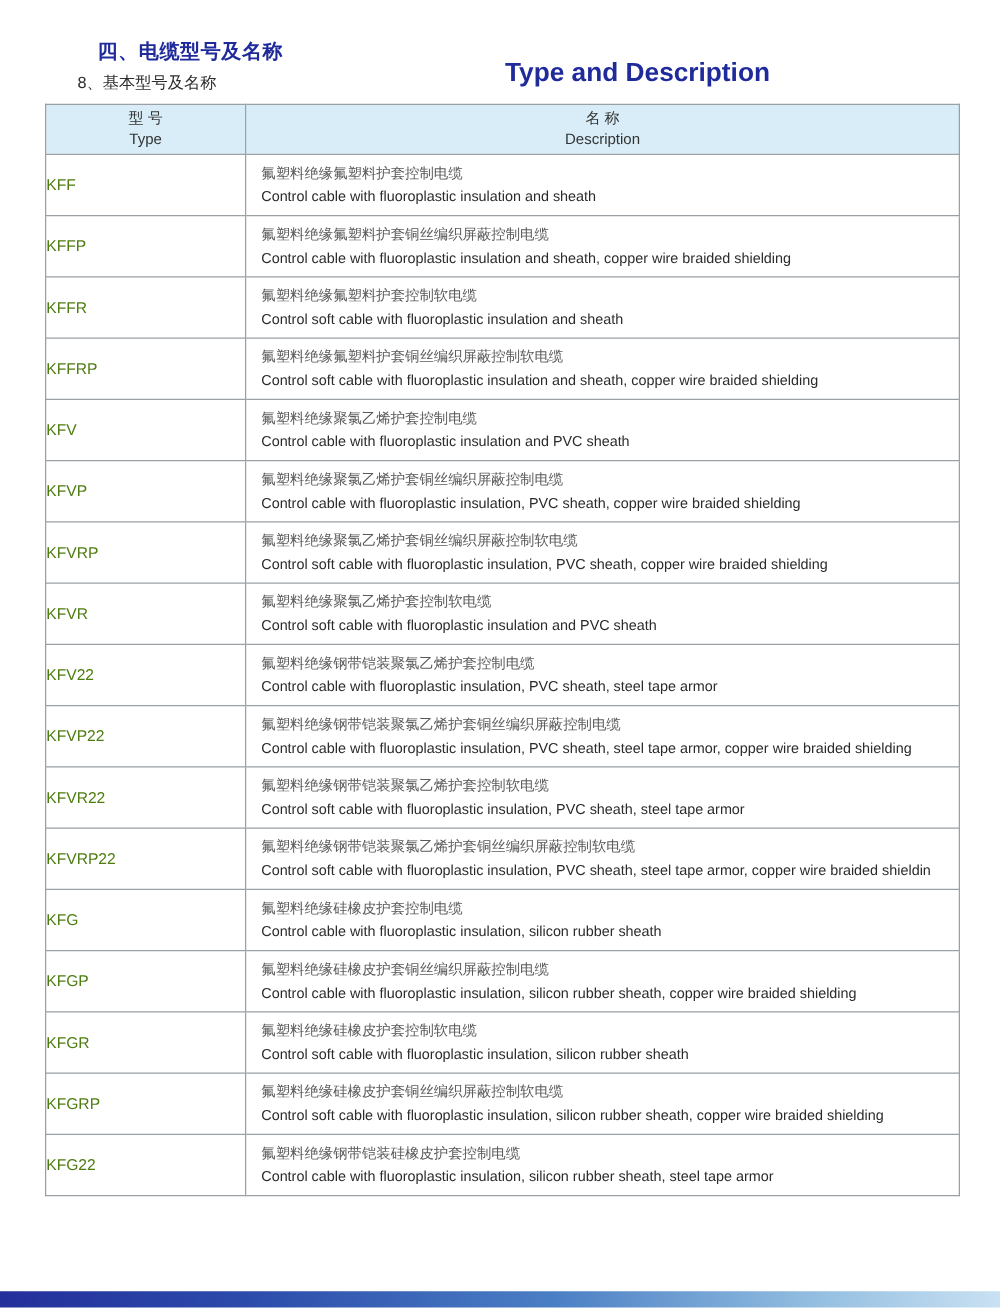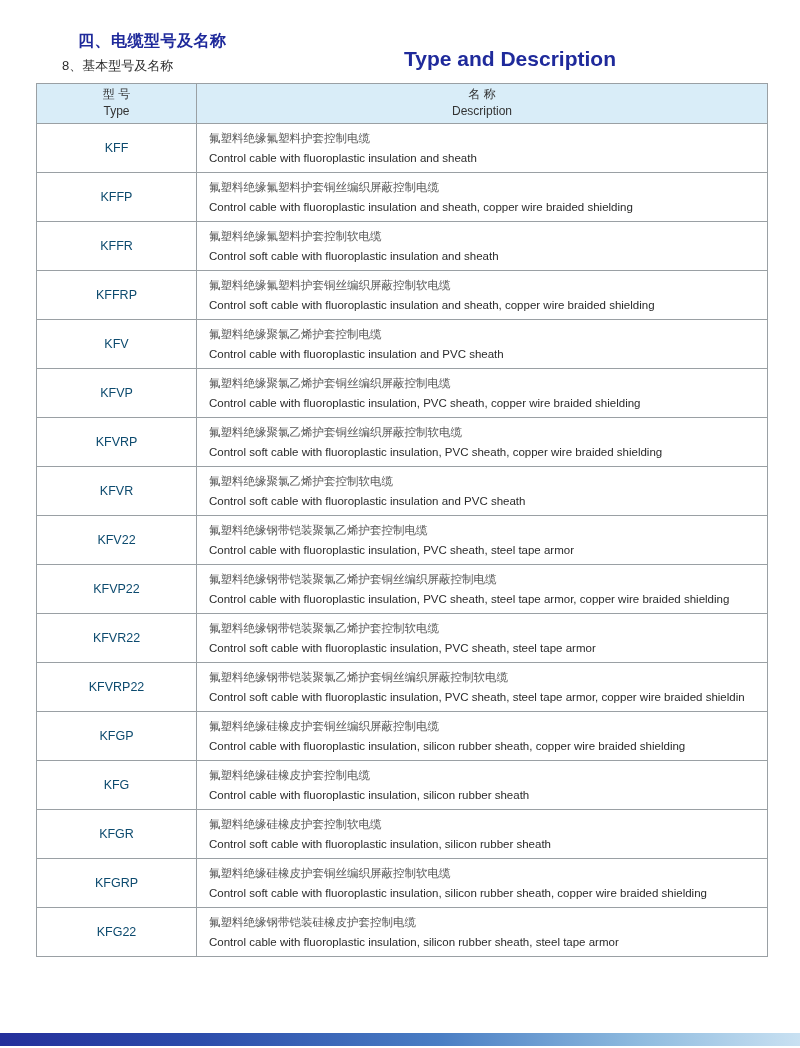--- a/index.html
+++ b/index.html
@@ -41,22 +41,22 @@
   .type-table th {
     background:#d9edf8;
     height:37px;
     font-weight:normal; color:#333;
     font-size:12px; line-height:1.45;
     text-align:center; vertical-align:middle;
     padding:2px 16px;
   }
   .col-type { width:160px; }
   .cell-type {
-    text-align:center; vertical-align:middle;
-    font-size:12.5px; color:#0c4a6e;
+    text-align:left; vertical-align:middle;
+    font-size:12.5px; color:#4d7c0f;
     height:49px;
   }
   .cell-desc {
     vertical-align:middle;
     padding:6px 18px 6px 12px;
     overflow:hidden;
   }
   .cell-desc .cn {
     font-size:11.5px; color:#5a5a5a;
     margin-bottom:6px; white-space:nowrap; overflow:hidden;
@@ -186,36 +186,36 @@
 
   <tr>
     <td class="cell-type">KFVRP22</td>
     <td class="cell-desc">
       <div class="cn">氟塑料绝缘钢带铠装聚氯乙烯护套铜丝编织屏蔽控制软电缆</div>
       <div class="en">Control soft cable with fluoroplastic insulation, PVC sheath, steel tape armor, copper wire braided shieldin</div>
     </td>
   </tr>
 
   <tr>
+    <td class="cell-type">KFG</td>
+    <td class="cell-desc">
+      <div class="cn">氟塑料绝缘硅橡皮护套控制电缆</div>
+      <div class="en">Control cable with fluoroplastic insulation, silicon rubber sheath</div>
+    </td>
+  </tr>
+
+  <tr>
     <td class="cell-type">KFGP</td>
     <td class="cell-desc">
       <div class="cn">氟塑料绝缘硅橡皮护套铜丝编织屏蔽控制电缆</div>
       <div class="en">Control cable with fluoroplastic insulation, silicon rubber sheath, copper wire braided shielding</div>
     </td>
   </tr>
 
   <tr>
-    <td class="cell-type">KFG</td>
-    <td class="cell-desc">
-      <div class="cn">氟塑料绝缘硅橡皮护套控制电缆</div>
-      <div class="en">Control cable with fluoroplastic insulation, silicon rubber sheath</div>
-    </td>
-  </tr>
-
-  <tr>
     <td class="cell-type">KFGR</td>
     <td class="cell-desc">
       <div class="cn">氟塑料绝缘硅橡皮护套控制软电缆</div>
       <div class="en">Control soft cable with fluoroplastic insulation, silicon rubber sheath</div>
     </td>
   </tr>
 
   <tr>
     <td class="cell-type">KFGRP</td>
     <td class="cell-desc">

